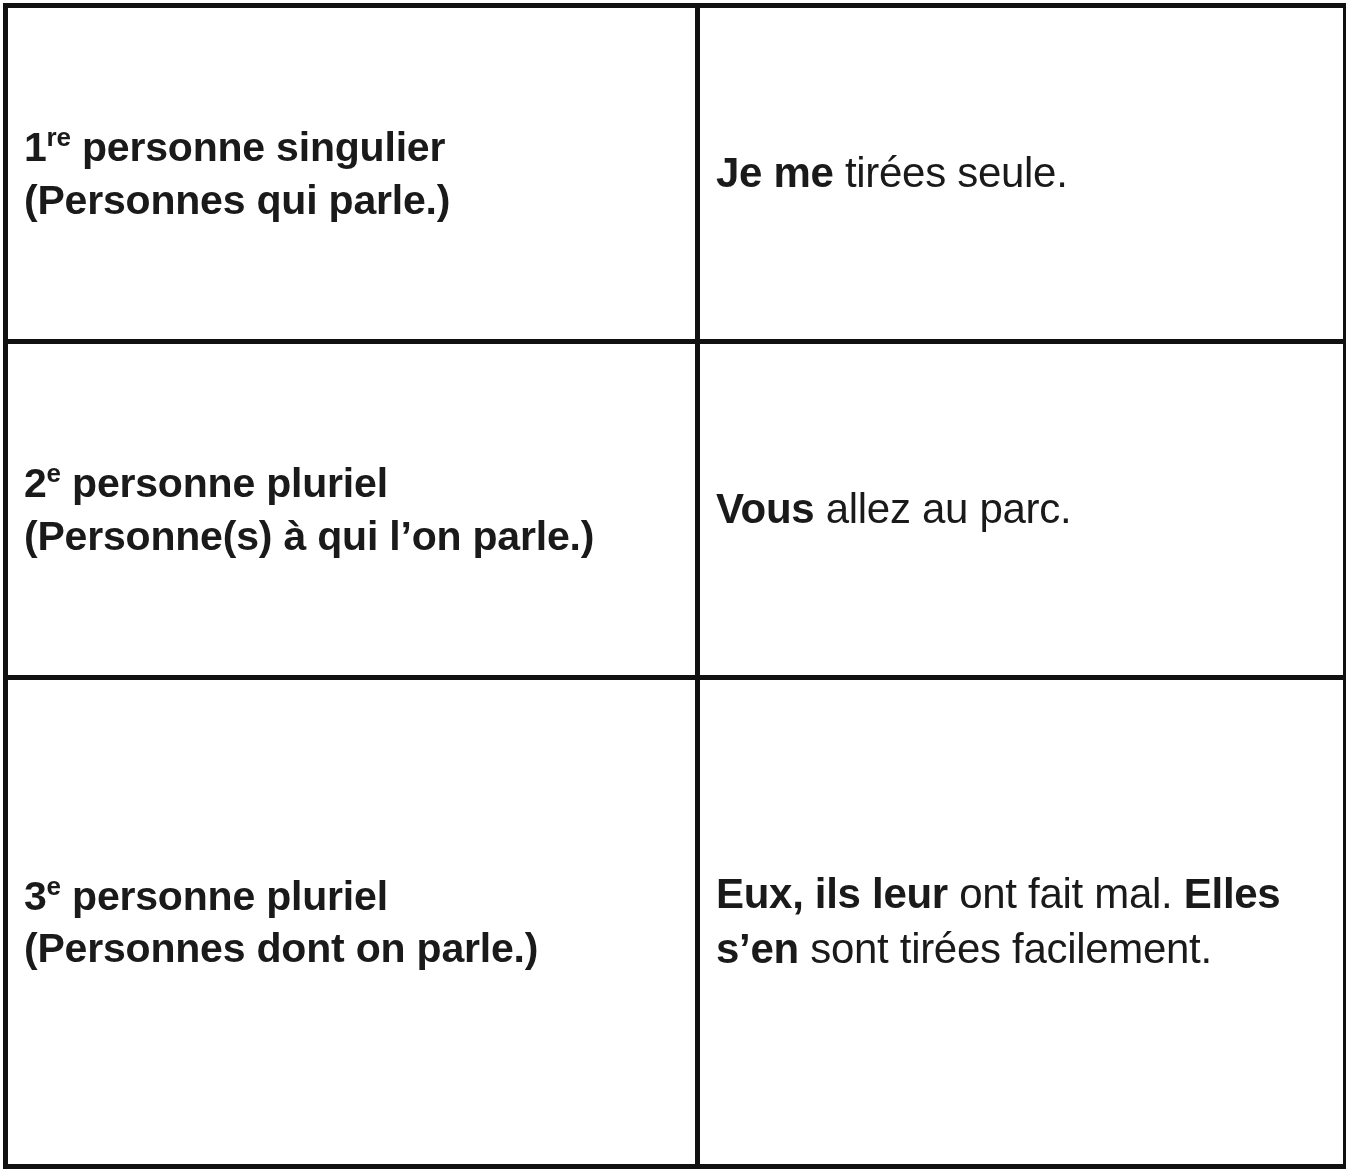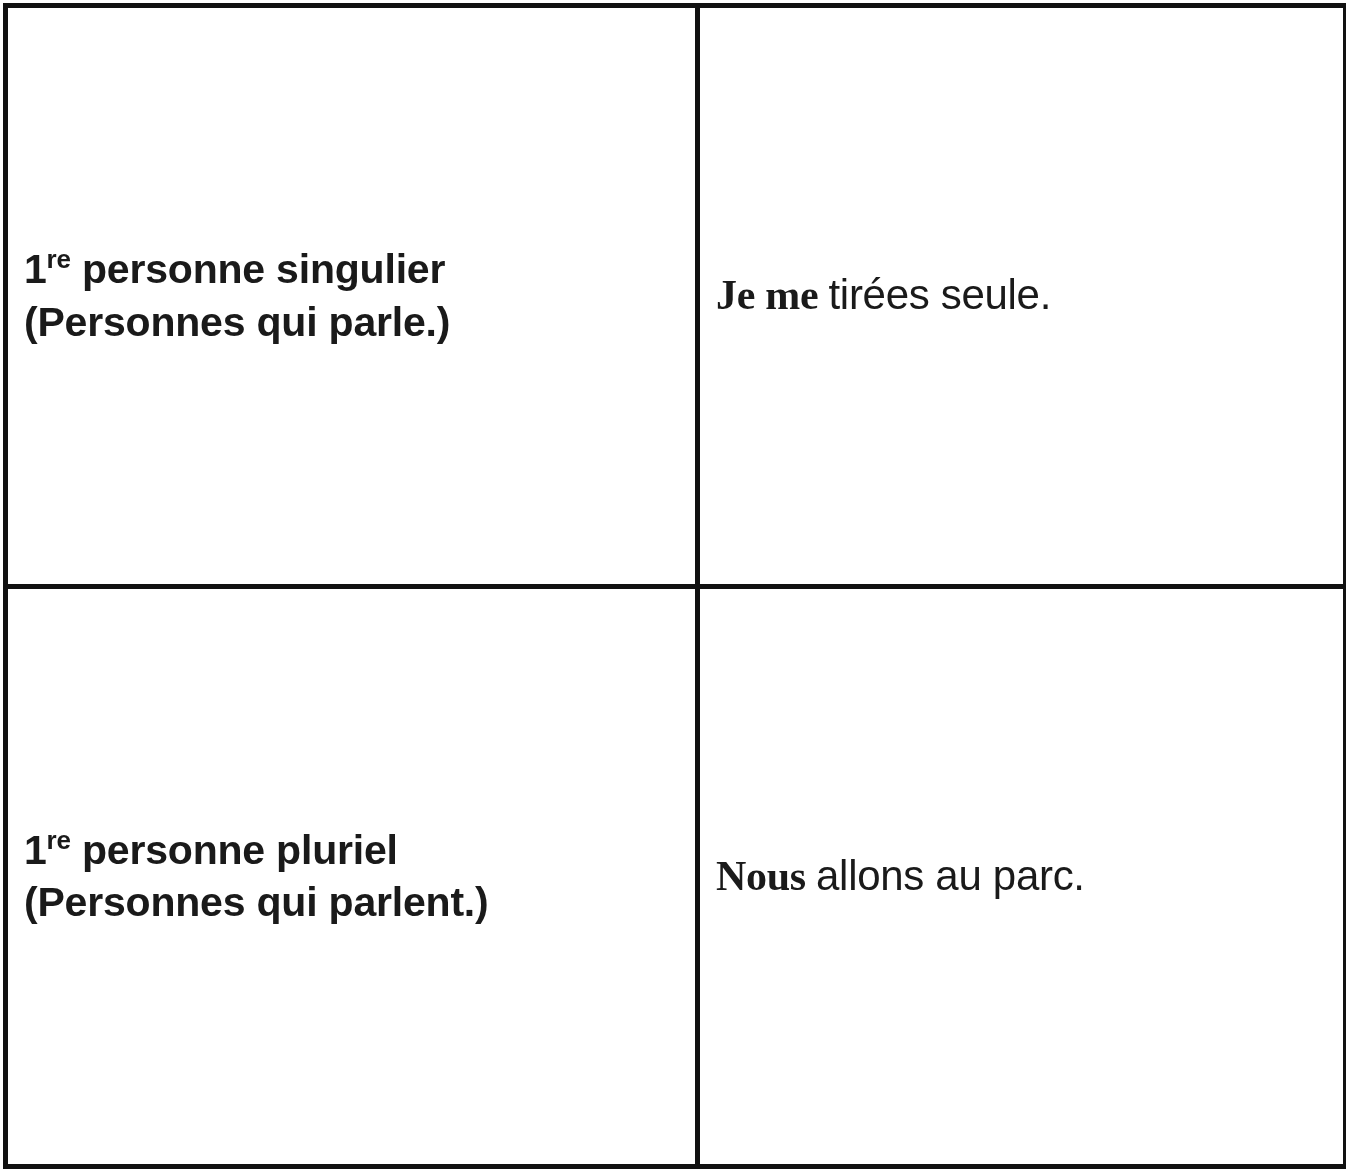--- a/index.html
+++ b/index.html
@@ -66,21 +66,20 @@
 
   .example-line {
     font-size: 42px;
     line-height: 1.30;
     font-weight: normal;
     letter-spacing: -0.3px;
   }
 
   .example-line b {
     font-weight: bold;
-    font-family: Liberation Serif, serif;
   }
 
   
   tr.r1 td, tr.r2 td, tr.r4 td, tr.r5 td { height: 165px; }
   tr.r3 td, tr.r6 td { height: 240px; }
 </style>
 </head>
 <body>
 
 <div class="table-wrap">
@@ -91,26 +90,35 @@
           <div class="person-line"><span class="ord">1</span><span class="sup">re</span><span> personne singulier</span></div>
           <div class="person-line">(Personnes qui parle.)</div>
         </td>
         <td class="col-example">
           <div class="example-line"><b>Je me </b><span>tirées seule.</span></div>
         </td>
       </tr>
 
 
 
-      <tr class="r4">
+
+      <tr class="r5">
         <td class="col-person">
-          <div class="person-line"><span class="ord">1</span><span class="sup">re</span><span> personne pluriel</span></div>
-          <div class="person-line">(Personnes qui parlent.)</div>
+          <div class="person-line"><span class="ord">2</span><span class="sup">e</span><span> personne pluriel</span></div>
+          <div class="person-line">(Personne(s) à qui l’on parle.)</div>
         </td>
         <td class="col-example">
-          <div class="example-line"><b>Nous </b><span>allons au parc.</span></div>
+          <div class="example-line"><b>Vous </b><span>allez au parc.</span></div>
         </td>
       </tr>
 
-
+      <tr class="r6">
+        <td class="col-person">
+          <div class="person-line"><span class="ord">3</span><span class="sup">e</span><span> personne pluriel</span></div>
+          <div class="person-line">(Personnes dont on parle.)</div>
+        </td>
+        <td class="col-example">
+          <div class="example-line"><b>Eux, ils leur </b><span>ont fait mal. </span><b>Elles s’en </b><span>sont tirées facilement.</span></div>
+        </td>
+      </tr>
     </tbody>
   </table>
 </div>
 
 </body></html>

